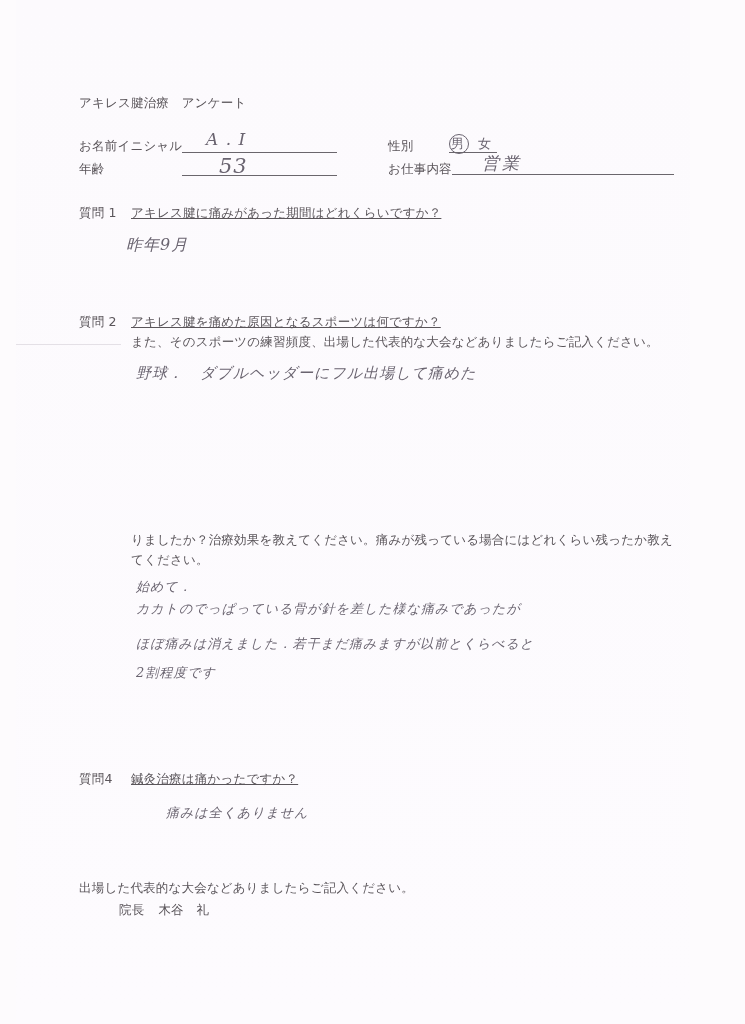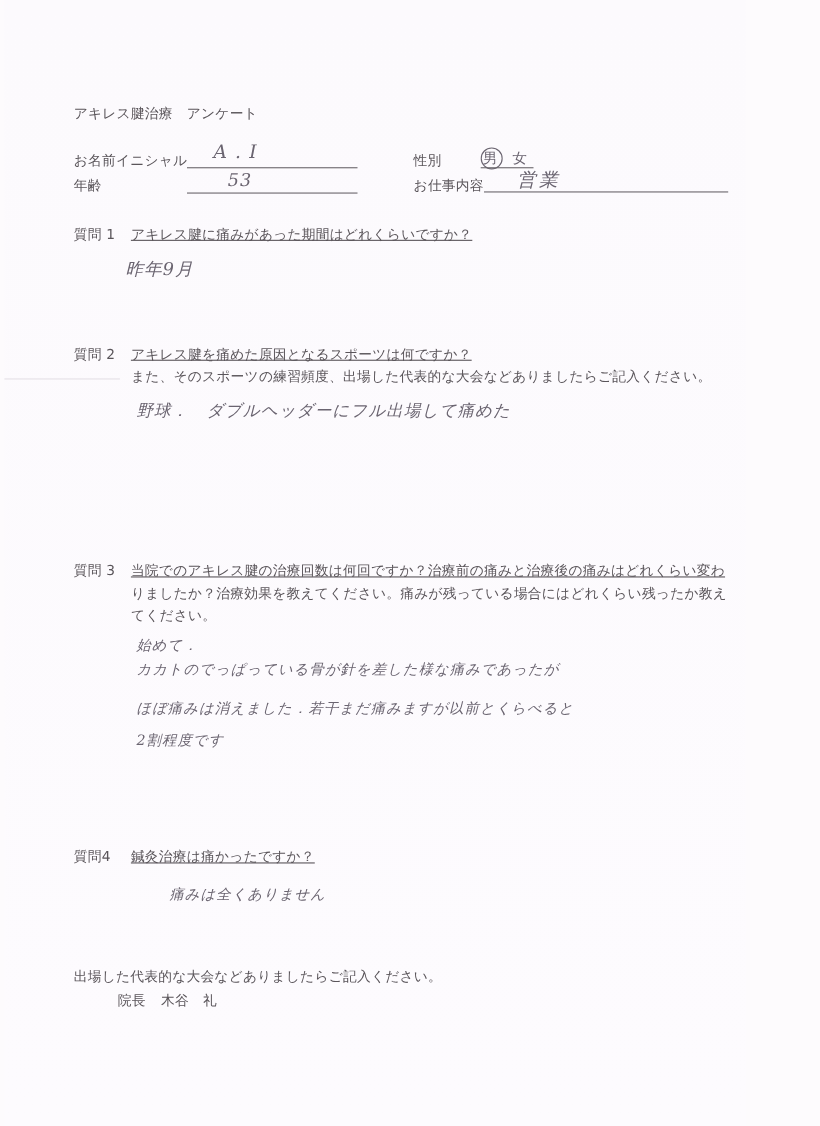--- a/index.html
+++ b/index.html
@@ -10,21 +10,21 @@
       width: 745px;
       height: 1024px;
       background: #fdfbfd;
       position: relative;
       overflow: hidden;
       font-family: "DejaVu Sans", sans-serif;
       color: #555055;
     }
     .page {
       position: absolute;
-      left: 4px; top: 0;
+      left: 16px; top: 0;
       width: 674px; height: 1024px;
       background: linear-gradient(180deg, #fcfafd 0%, #fdfbfe 100%);
     }
     .printed {
       position: absolute;
       font-size: 12.5px;
       color: #5a555a;
       white-space: nowrap;
       letter-spacing: 0.2px;
     }
@@ -60,21 +60,21 @@
 <div class="page">
 
   <div class="printed" style="left:63px; top:95px;">アキレス腱治療　アンケート</div>
 
   <div class="printed" style="left:63px; top:138px;">お名前イニシャル</div>
   <div class="uline" style="left:166px; top:152px; width:155px;"></div>
   <div class="hand" style="left:190px; top:129px; font-size:17px;">A . I</div>
 
   <div class="printed" style="left:63px; top:161px;">年齢</div>
   <div class="uline" style="left:166px; top:175px; width:155px;"></div>
-  <div class="hand" style="left:203px; top:154px; font-size:16px;">53</div>
+  <div class="hand" style="left:203px; top:154px; font-size:21px;">53</div>
 
   <div class="printed" style="left:372px; top:138px;">性別</div>
   <div class="circle-mark" style="left:433px; top:134px; width:18px; height:18px;"></div>
   <div class="hand" style="left:435px; top:135px; font-size:13px; font-style:normal;">男</div>
   <div class="uline" style="left:433px; top:152px; width:48px;"></div>
   <div class="hand" style="left:462px; top:135px; font-size:13px; font-style:normal;">女</div>
 
   <div class="printed" style="left:372px; top:161px;">お仕事内容</div>
   <div class="uline" style="left:436px; top:174px; width:222px;"></div>
   <div class="hand" style="left:466px; top:152px; font-size:17px; letter-spacing:3px;">営業</div>
@@ -84,23 +84,20 @@
   </div>
   <div class="hand" style="left:110px; top:235px; font-size:16px;">昨年9月</div>
 
   <div class="printed" style="left:63px; top:314px;">
     <span class="q-num">質問 2</span><span class="q-text">アキレス腱を痛めた原因となるスポーツは何ですか？</span>
   </div>
   <div class="faint-line" style="left:0px; top:344px; width:105px;"></div>
   <div class="printed" style="left:115px; top:334px;">また、そのスポーツの練習頻度、出場した代表的な大会などありましたらご記入ください。</div>
   <div class="hand" style="left:120px; top:364px; font-size:15px;">野球．　ダブルヘッダーにフル出場して痛めた</div>
 
-  <div class="printed" style="left:63px; top:511px;">
-    <span class="q-num">質問 3</span><span class="q-text">当院でのアキレス腱の治療回数は何回ですか？治療前の痛みと治療後の痛みはどれくらい変わ</span>
-  </div>
   <div class="printed" style="left:115px; top:532px;">りましたか？治療効果を教えてください。痛みが残っている場合にはどれくらい残ったか教え</div>
   <div class="printed" style="left:115px; top:552px;">てください。</div>
   <div class="hand" style="left:120px; top:578px; font-size:13px;">始めて．</div>
   <div class="hand" style="left:120px; top:635px; font-size:13px;">ほぼ痛みは消えました．若干まだ痛みますが以前とくらべると</div>
   <div class="hand" style="left:120px; top:600px; font-size:13px;">カカトのでっぱっている骨が針を差した様な痛みであったが</div>
   <div class="hand" style="left:120px; top:664px; font-size:13px;">2割程度です</div>
 
   <div class="printed" style="left:63px; top:771px;">
     <span class="q-num">質問4</span><span class="q-text">鍼灸治療は痛かったですか？</span>
   </div>

